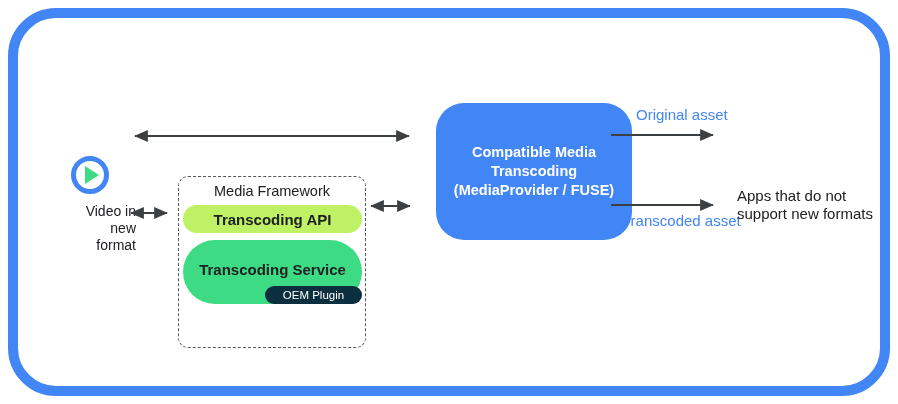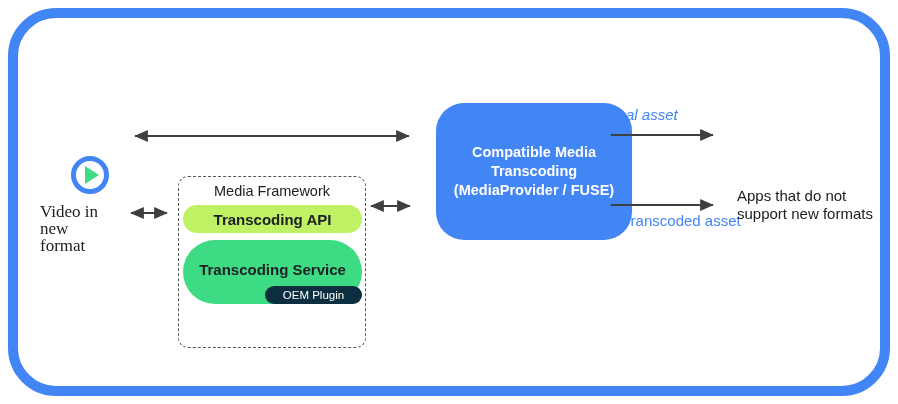--- a/index.html
+++ b/index.html
@@ -35,25 +35,24 @@
     left: 9px; top: 5px;
     width: 0; height: 0;
     border-left: 14px solid #3ddc84;
     border-top: 9px solid transparent;
     border-bottom: 9px solid transparent;
   }
   .video-label {
     position: absolute;
     left: 40px; top: 203px;
     width: 96px;
-    text-align: left;
-    font-size: 17px;
+    text-align: right;
+    font-size: 14px;
     line-height: 17px;
     white-space: pre-line;
-    font-family: Liberation Serif, serif;
   }
   .mf-box {
     position: absolute;
     left: 178px; top: 176px;
     width: 188px; height: 172px;
     box-sizing: border-box;
     border: 1.5px dashed #55585a;
     border-radius: 10px;
     background: #ffffff;
   }
@@ -122,21 +121,21 @@
     align-items: center;
     justify-content: center;
     text-align: center;
     white-space: pre-line;
   }
   .asset-label {
     position: absolute;
     color: #4285F4;
     font-size: 15px;
   }
-  .asset-original { left: 586px; top: 106px; font-style: italic; }
+  .asset-original { left: 636px; top: 106px; }
   .asset-transcoded { left: 622px; top: 212px; }
   .apps-label {
     position: absolute;
     left: 737px;
     font-size: 15px;
     line-height: 18px;
     white-space: pre-line;
   }
   .apps-support { top: 117px; }
   .apps-nosupport { top: 187px; }

